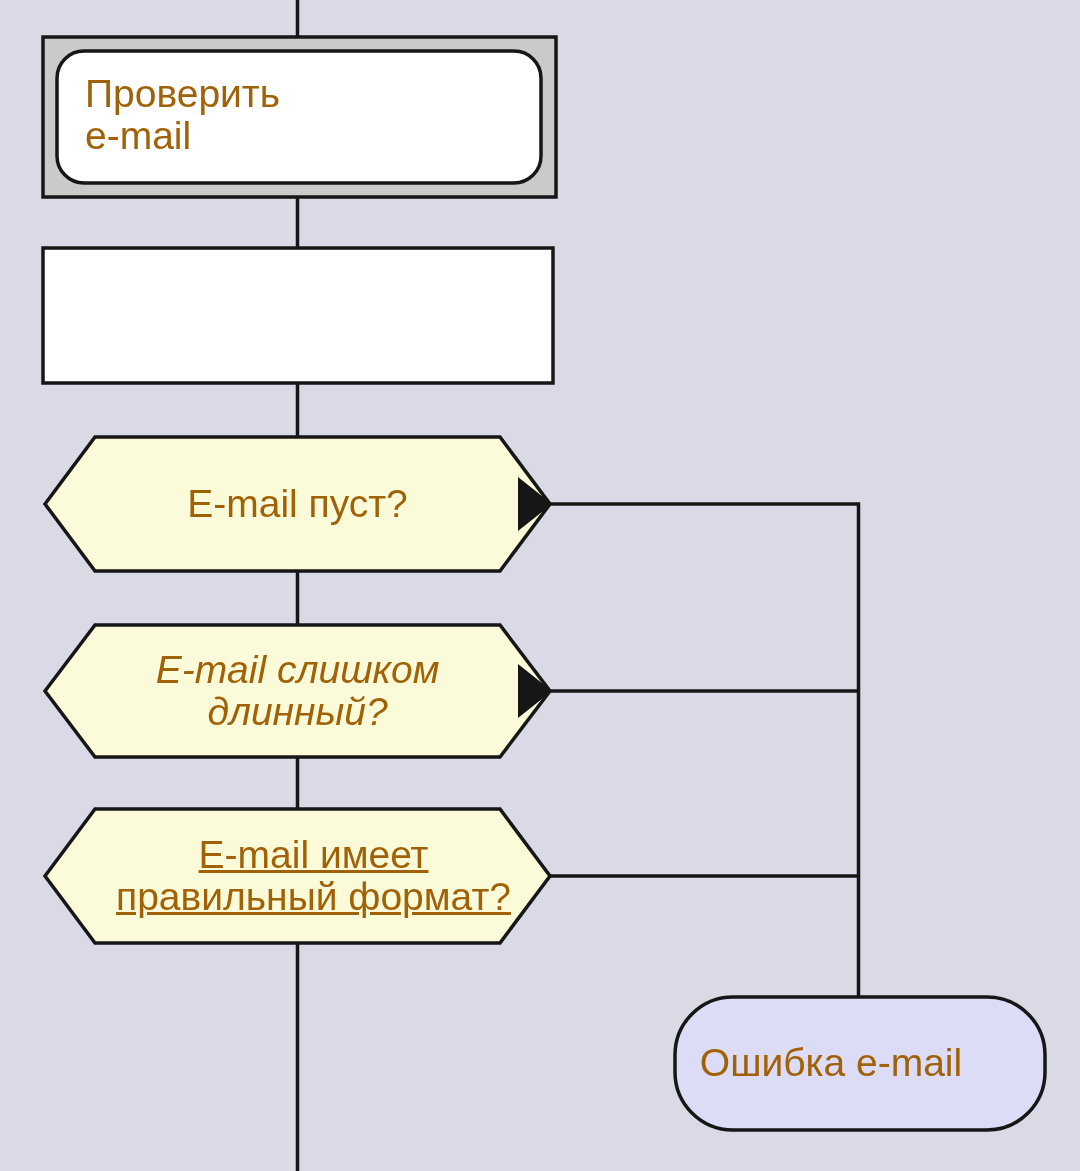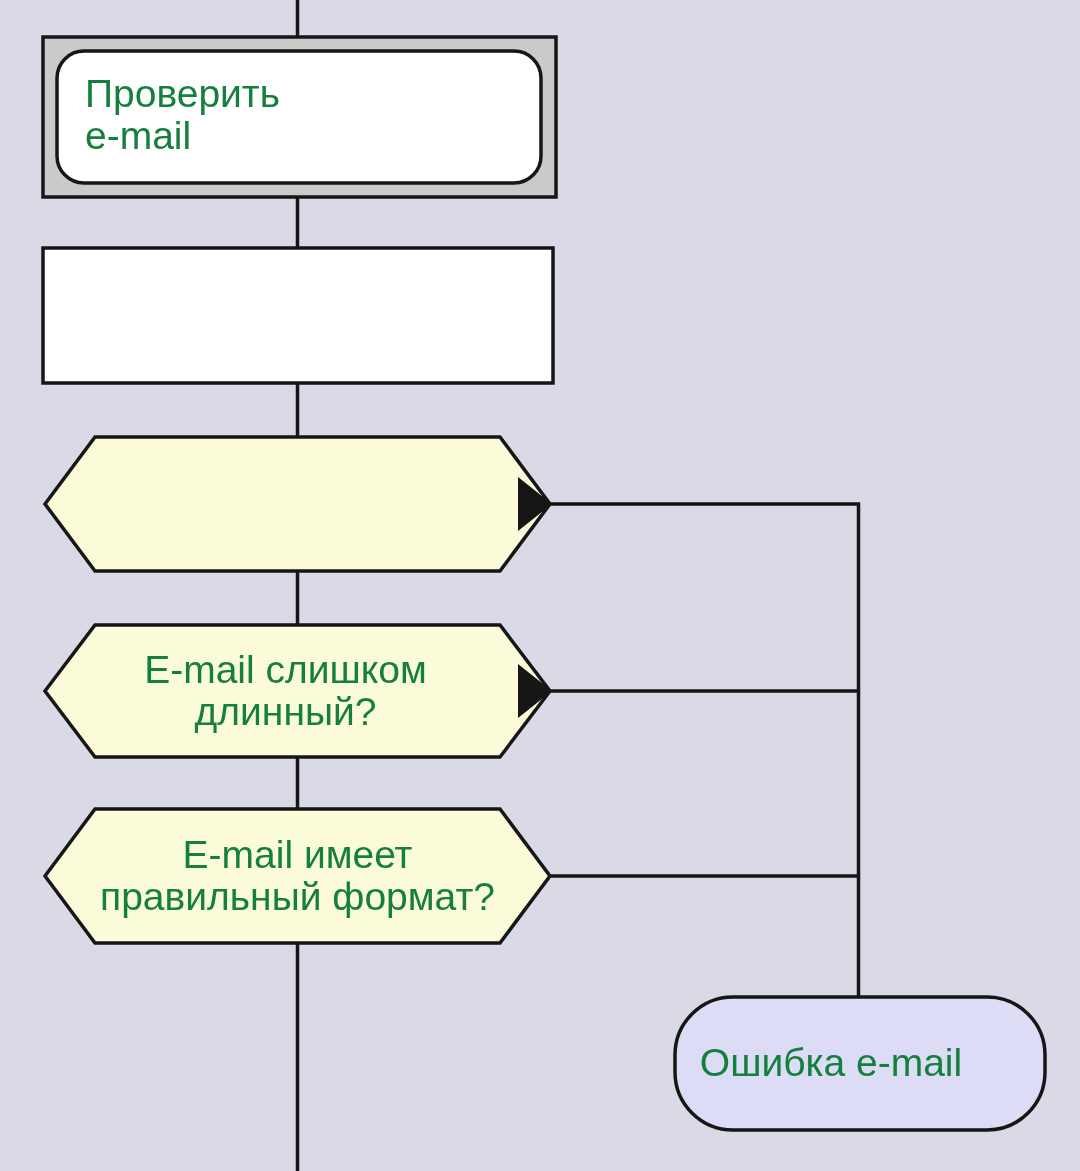--- a/index.html
+++ b/index.html
@@ -17,21 +17,21 @@
   }
   .diagram-svg {
     position: absolute;
     left: 0;
     top: 0;
     width: 1080px;
     height: 1171px;
   }
   .label {
     position: absolute;
-    color: #15803d;
+    color: #a16207;
     font-size: 39px;
     line-height: 42px;
     white-space: pre-line;
     pointer-events: none;
   }
   .label.centered { text-align: center; }
 </style>
 </head>
 <body>
 
@@ -58,22 +58,23 @@
 
     <polygon points="45,876 95,809 500,809 550,876 500,943 95,943" fill="#fbfbd9" stroke="#161616" stroke-width="3.5"></polygon>
 
     <rect x="675" y="997" width="370" height="133" rx="58" fill="#dcdcf6" stroke="#161616" stroke-width="3.5"></rect>
   </svg>
 
   <div class="label" style="left:85px; top:73px;">Проверить
 e-mail</div>
 
 
+  <div class="label centered" style="left:45px; top:483px; width:505px;">E-mail пуст?</div>
 
-  <div class="label centered" style="left:33px; top:649px; width:505px;">E-mail слишком
+  <div class="label centered" style="left:45px; top:649px; width:505px;font-style:italic;">E-mail слишком
 длинный?</div>
 
-  <div class="label centered" style="left:45px; top:834px; width:505px;">E-mail имеет
+  <div class="label centered" style="left:61px; top:834px; width:505px;text-decoration:underline;">E-mail имеет
 правильный формат?</div>
 
   <div class="label centered" style="left:675px; top:1042px; width:312px;">Ошибка e-mail</div>
 
 </div>
 
 </body></html>

